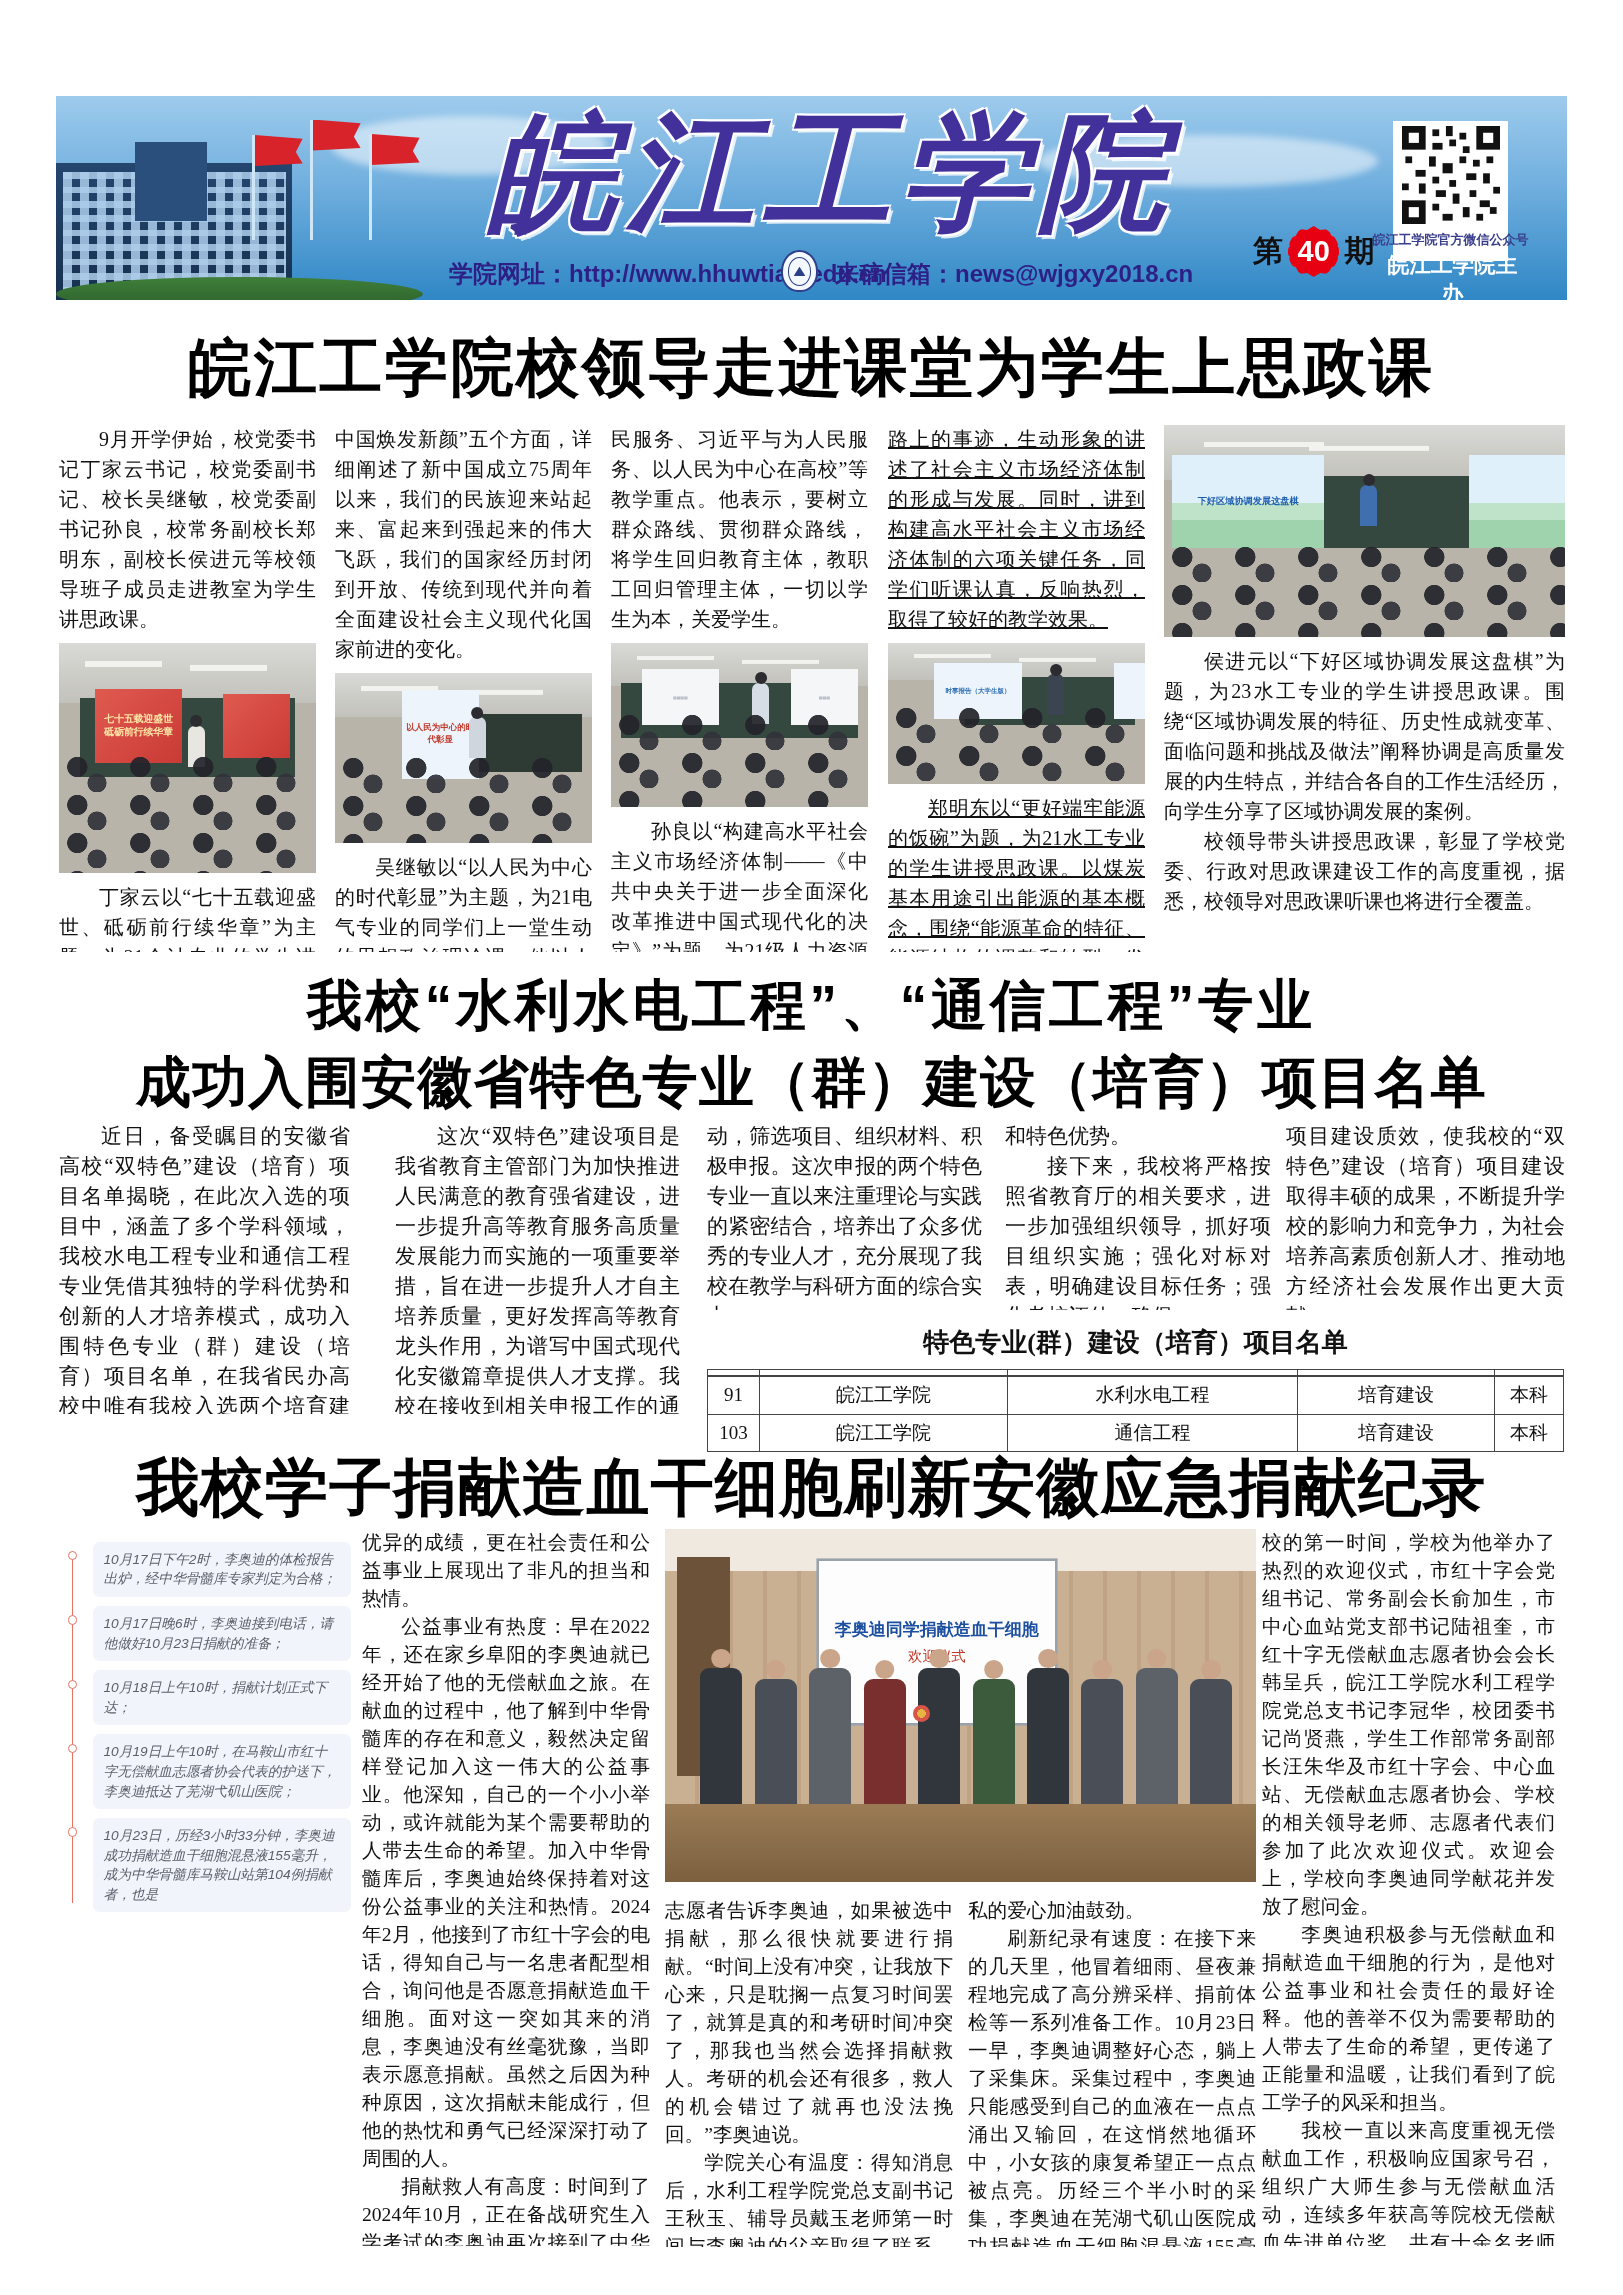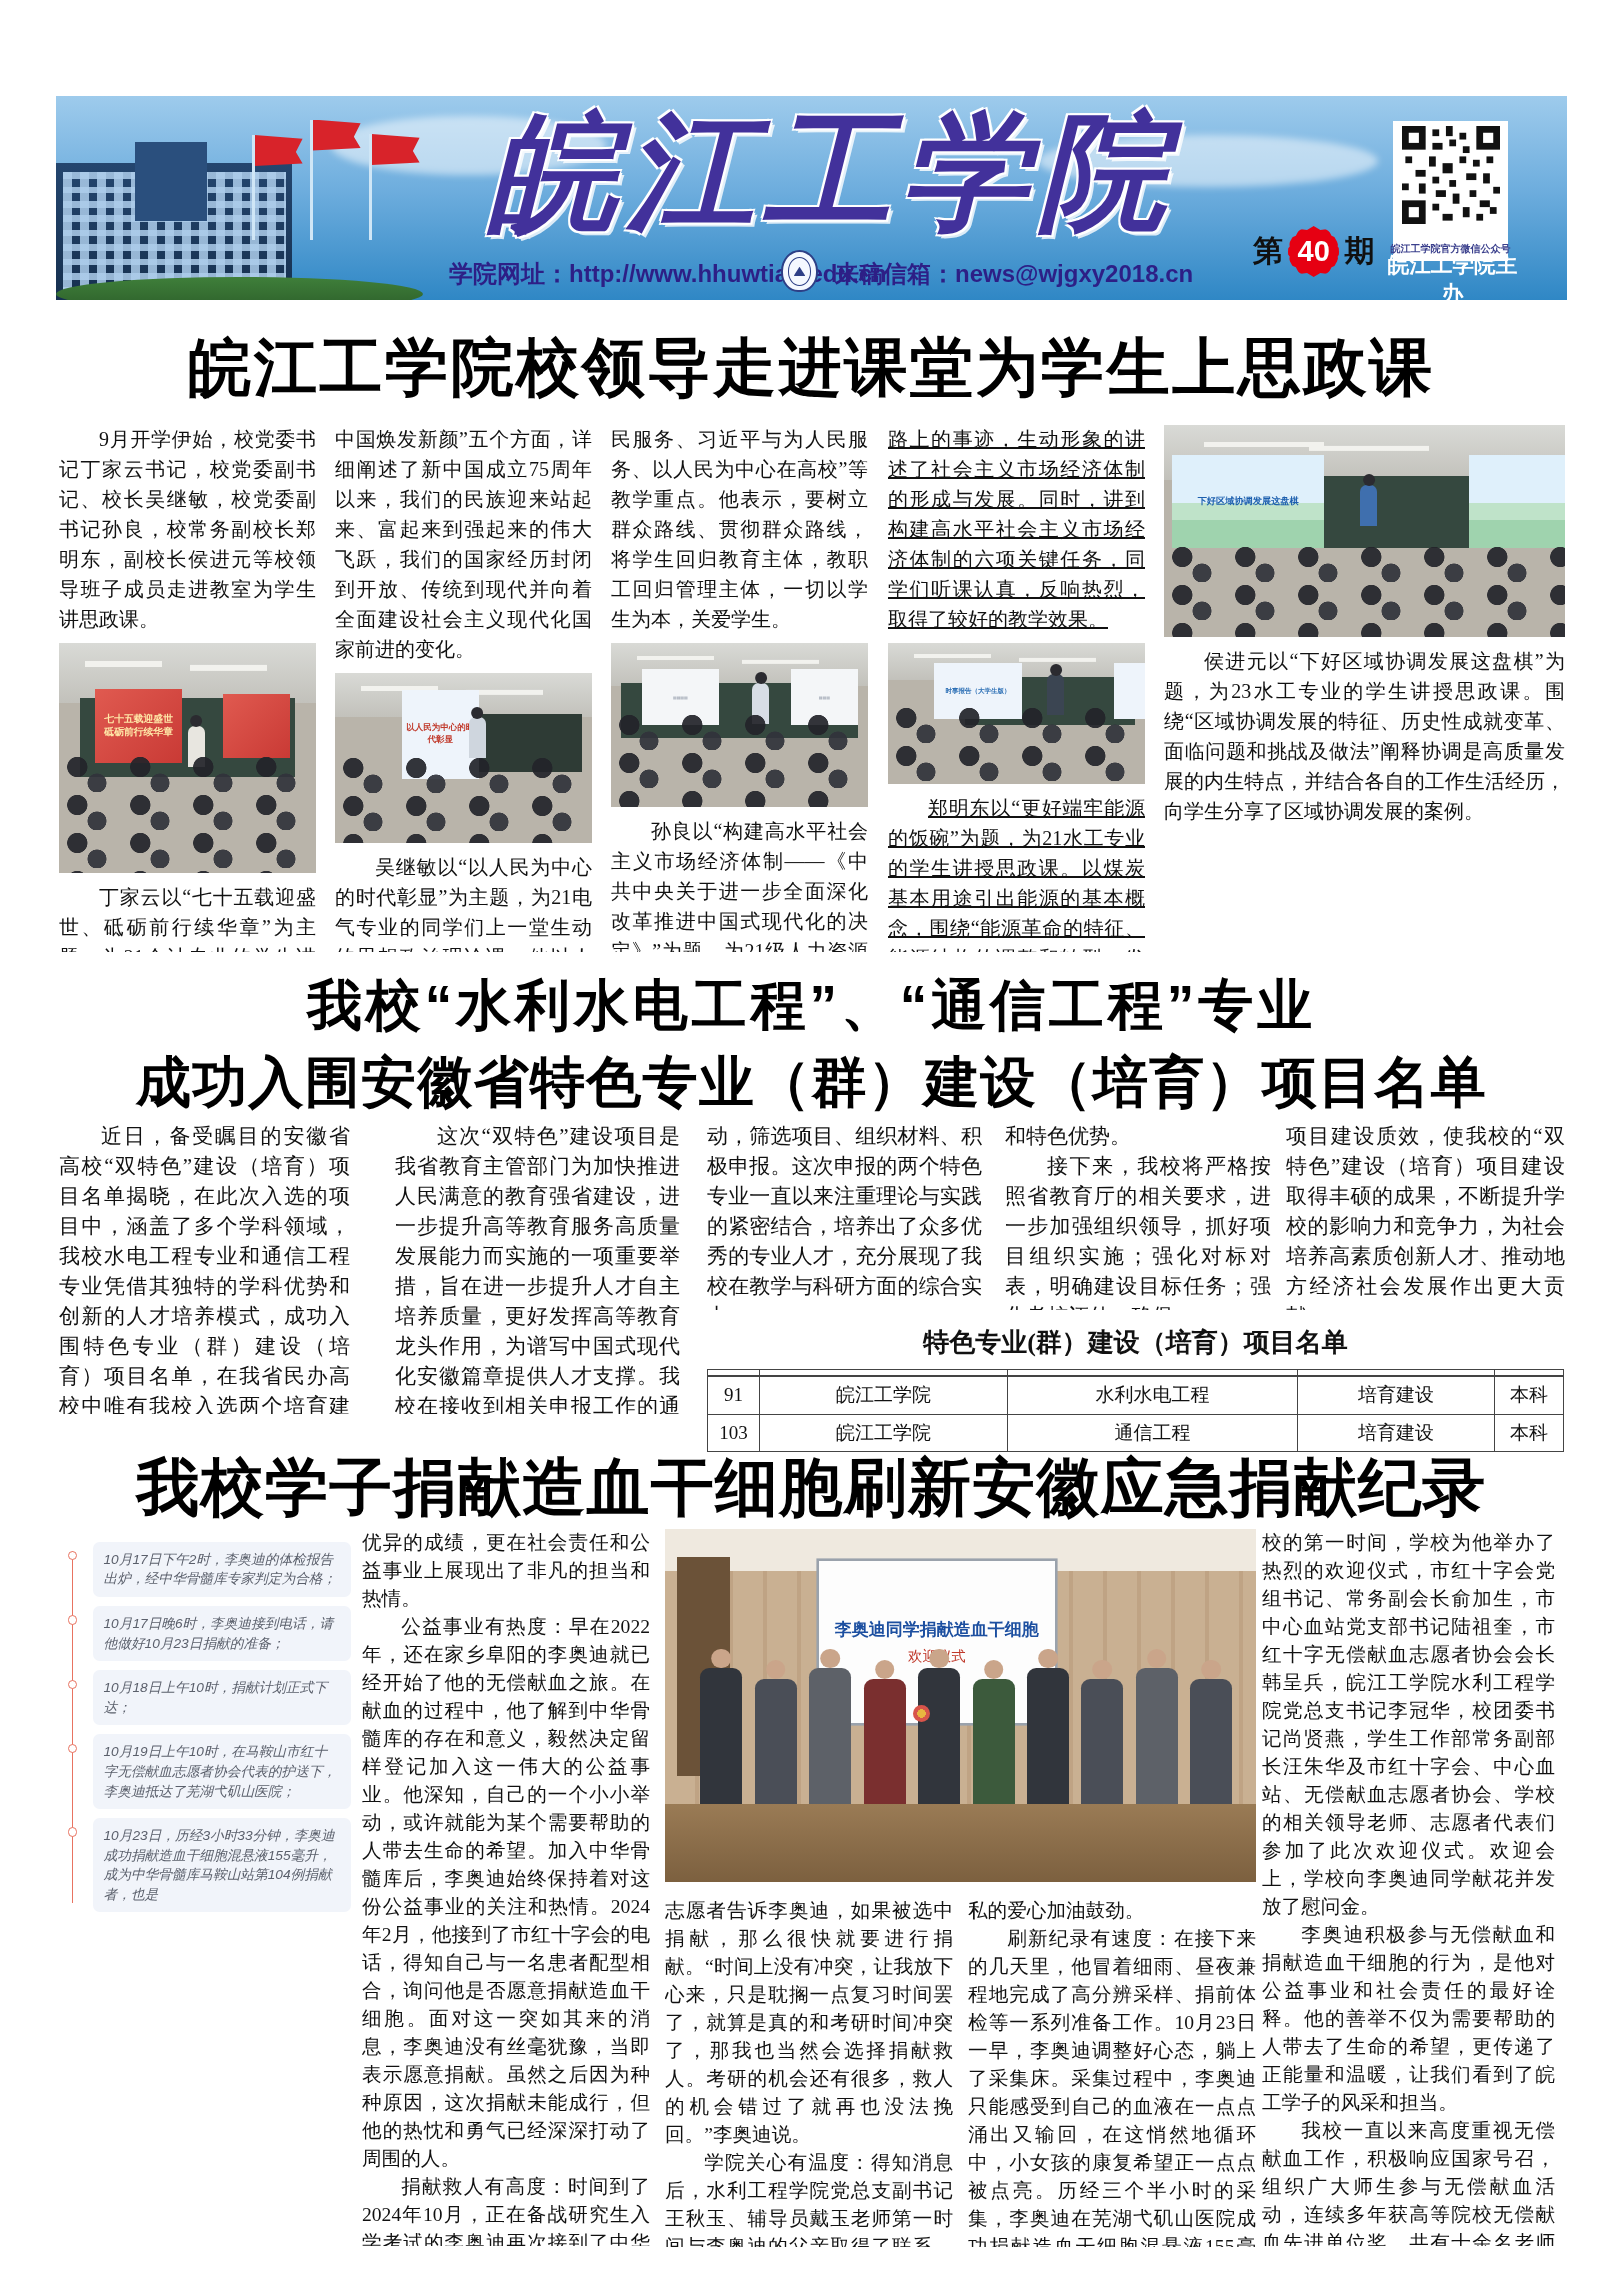--- a/index.html
+++ b/index.html
@@ -36,21 +36,21 @@
   .emblem::after{content:"";position:absolute;left:50%;top:50%;width:11.8px;height:9.2px;transform:translate(-50%,-50%);
           background:#2d3f86;clip-path:polygon(0 100%,50% 0,100% 100%);}
   .issue{position:absolute;left:1197px;top:130px;font-size:30px;font-weight:900;color:#101010;
          display:flex;align-items:center;gap:5.2px;}
   .issue .badge{display:inline-flex;align-items:center;justify-content:center;width:51px;height:51px;
          background:#e60012;color:#fff;font-size:29px;border-radius:50%;
          clip-path:polygon(50% 0,63% 8%,78% 6%,85% 19%,99% 25%,97% 40%,106% 50%,97% 60%,99% 75%,85% 81%,78% 94%,63% 92%,50% 100%,37% 92%,22% 94%,15% 81%,1% 75%,3% 60%,-6% 50%,3% 40%,1% 25%,15% 19%,22% 6%,37% 8%);}
   .qr-panel{position:absolute;left:1337px;top:25px;width:115px;height:140px;background:#fff;
             display:flex;flex-direction:column;align-items:center;padding-top:5.2px;box-sizing:border-box;}
   .qr{width:98px;height:98px;}
-  .qr-caption{font-size:10px;color:#3a3f8c;font-weight:bold;margin-top:18px;white-space:nowrap;}
+  .qr-caption{font-size:13px;color:#3a3f8c;font-weight:bold;margin-top:7px;white-space:nowrap;}
   .organizers{position:absolute;left:1331px;top:154px;width:131px;color:#fff;font-weight:bold;
               font-size:21.6px;line-height:29px;text-align:center;}
 
   
   .headline{position:absolute;left:59px;width:1505px;text-align:center;font-weight:900;color:#000;
             font-family:"Liberation Sans","DejaVu Sans",sans-serif;}
   .hl-a1{top:325px;font-size:63px;letter-spacing:2.6px;}
   .hl-a2a{top:969px;font-size:55px;letter-spacing:3.9px;}
   .hl-a2b{top:1046px;font-size:55px;letter-spacing:1.3px;}
   .hl-a3{top:1445px;font-size:63px;letter-spacing:1.3px;}
@@ -301,20 +301,21 @@
       <div class="ph-ceiling"></div>
         <div class="ph-board" style="left:6%;width:88%;"></div>
       <div class="ph-screen city" style="left:2%;top:14%;width:38%;height:44%;">
         <span class="slide-t" style="font-size:9.2px;">下好区域协调发展这盘棋</span>
       </div>
       <div class="ph-screen city" style="left:76%;top:14%;width:24%;height:44%;"></div>
       <div class="ph-lecturer" style="left:49%;top:28%;background:#3f6fae;"></div>
       <div class="ph-heads" style="height:44%;"></div>
     </div>
     <p class="indent">侯进元以“下好区域协调发展这盘棋”为题，为23水工专业的学生讲授思政课。围绕“区域协调发展的特征、历史性成就变革、面临问题和挑战及做法”阐释协调是高质量发展的内生特点，并结合各自的工作生活经历，向学生分享了区域协调发展的案例。</p>
+    <p class="indent">校领导带头讲授思政课，彰显了学校党委、行政对思政课建设工作的高度重视，据悉，校领导对思政课听课也将进行全覆盖。</p>
   </div>
 
   <div class="headline hl-a2a">我校“水利水电工程”、“通信工程”专业</div>
   <div class="headline hl-a2b">成功入围安徽省特色专业（群）建设（培育）项目名单</div>
 
   <div class="col b32 a2c1">
     <p class="indent">近日，备受瞩目的安徽省高校“双特色”建设（培育）项目名单揭晓，在此次入选的项目中，涵盖了多个学科领域，我校水电工程专业和通信工程专业凭借其独特的学科优势和创新的人才培养模式，成功入围特色专业（群）建设（培育）项目名单，在我省民办高校中唯有我校入选两个培育建设的特色专业，为我校的学科建设注入了强大动力。</p>
   </div>
   <div class="col b32 a2c2">
     <p class="indent">这次“双特色”建设项目是我省教育主管部门为加快推进人民满意的教育强省建设，进一步提升高等教育服务高质量发展能力而实施的一项重要举措，旨在进一步提升人才自主培养质量，更好发挥高等教育龙头作用，为谱写中国式现代化安徽篇章提供人才支撑。我校在接收到相关申报工作的通知后积极作为，校领导高度重视，相关部门和二级学院迅速行</p>

